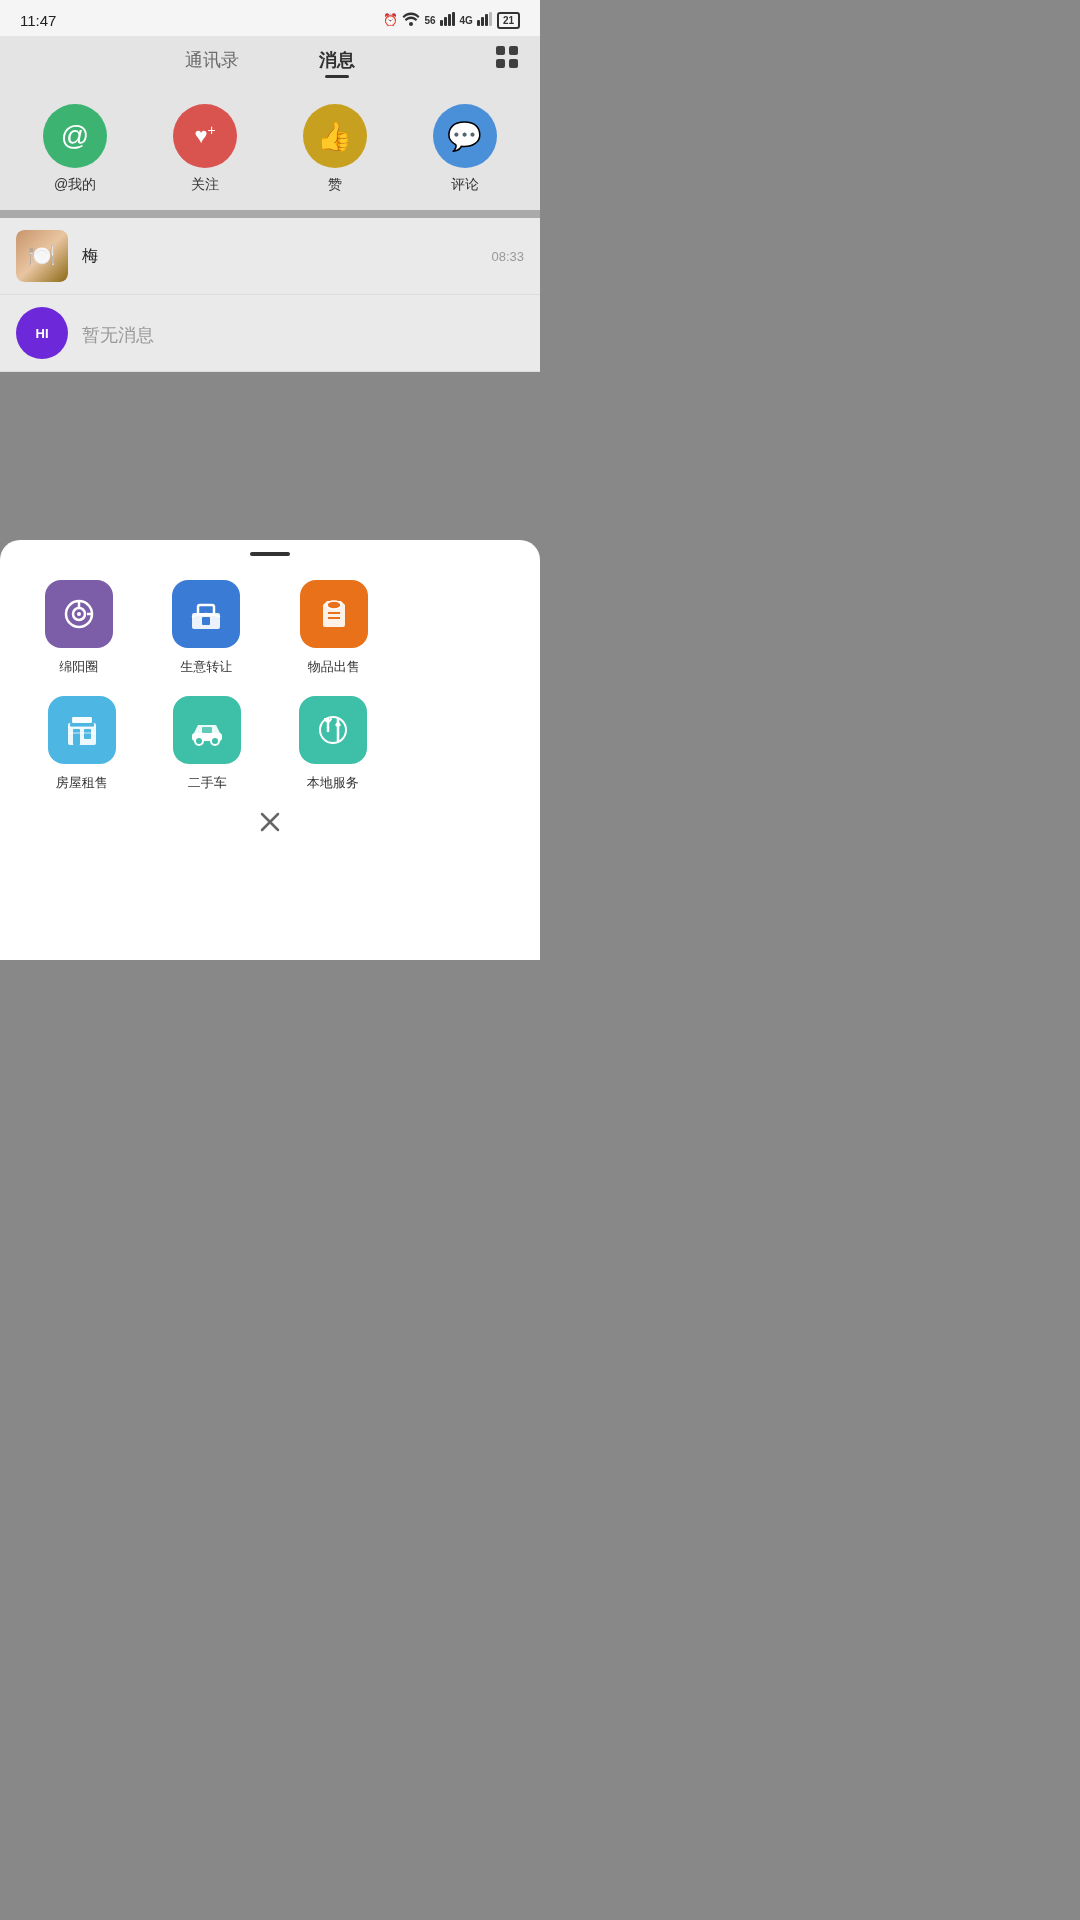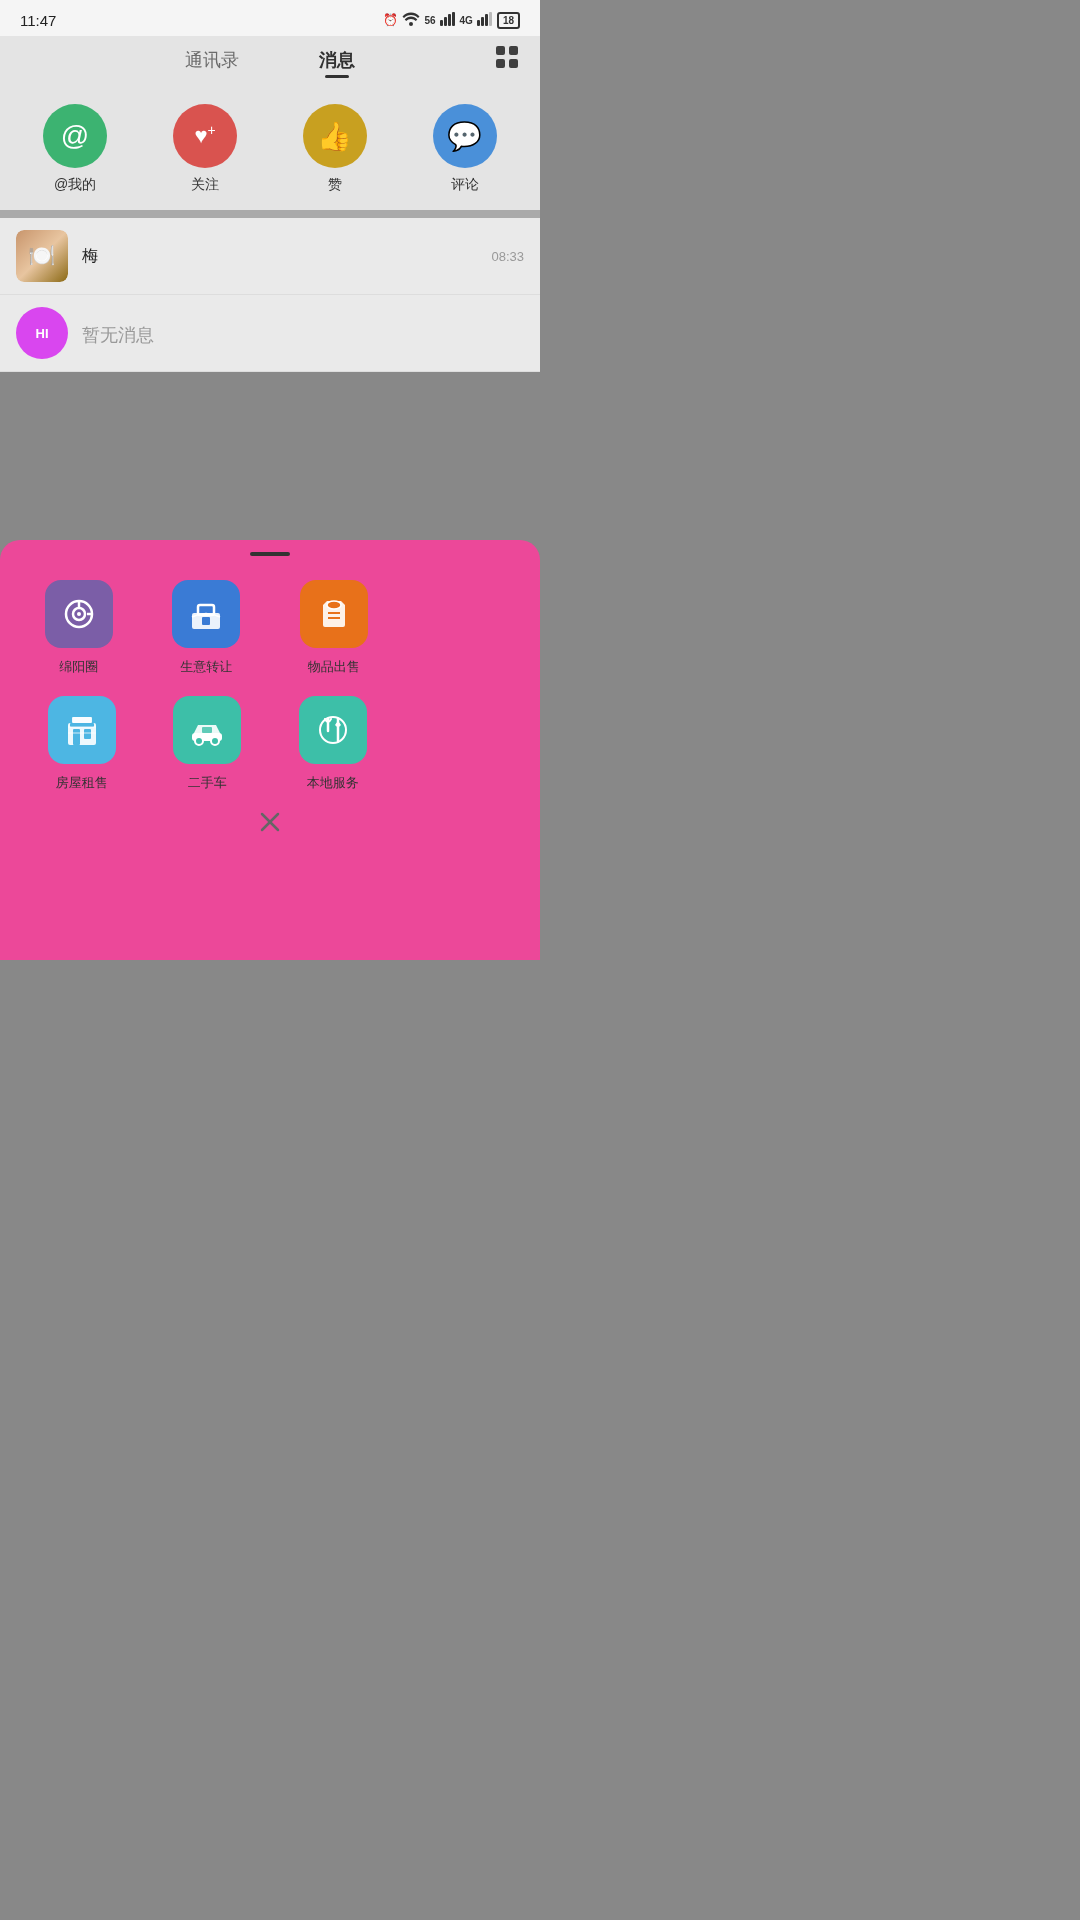--- a/index.html
+++ b/index.html
@@ -137,21 +137,21 @@
       width: 52px;
       height: 52px;
       border-radius: 8px;
       flex-shrink: 0;
       overflow: hidden;
       display: flex;
       align-items: center;
       justify-content: center;
     }
     .chat-avatar.green-bg {
-      background: #d946ef;
+      background: #6d28d9;
       border-radius: 50%;
       color: white;
       font-size: 13px;
       font-weight: bold;
     }
     .chat-info {
       flex: 1;
     }
     .chat-name {
       font-size: 16px;
@@ -167,21 +167,21 @@
       font-size: 13px;
       color: #999;
     }
 
     
     .bottom-sheet {
       position: absolute;
       bottom: 0;
       left: 0;
       right: 0;
-      background: #ec4899;
+      background: #ffffff;
       border-radius: 20px 20px 0 0;
       padding-bottom: 20px;
       height: 420px;
     }
     .sheet-handle {
       width: 40px;
       height: 4px;
       background: #333;
       border-radius: 2px;
       margin: 12px auto 24px;
@@ -262,21 +262,21 @@
     </span>
     <span style="font-size:10px;font-weight:bold;color:#333">4G</span>
     <span>
       <svg width="16" height="14" viewBox="0 0 16 14" fill="#333">
         <rect x="0" y="8" width="3" height="6" rx="1"></rect>
         <rect x="4" y="5" width="3" height="9" rx="1"></rect>
         <rect x="8" y="2" width="3" height="12" rx="1"></rect>
         <rect x="12" y="0" width="3" height="14" rx="1" opacity="0.3"></rect>
       </svg>
     </span>
-    <span style="border:2px solid #333;border-radius:3px;padding:1px 4px;font-size:10px;font-weight:bold;color:#333">18</span>
+    <span style="border:2px solid #333;border-radius:3px;padding:1px 4px;font-size:10px;font-weight:bold;color:#333">21</span>
   </div>
 </div>
 
 <div class="app-area">
 
   <div class="top-nav">
     <span class="nav-item">通讯录</span>
     <span class="nav-item active">消息</span>
     <span class="grid-icon">
       <svg width="26" height="26" viewBox="0 0 26 26" fill="none">

